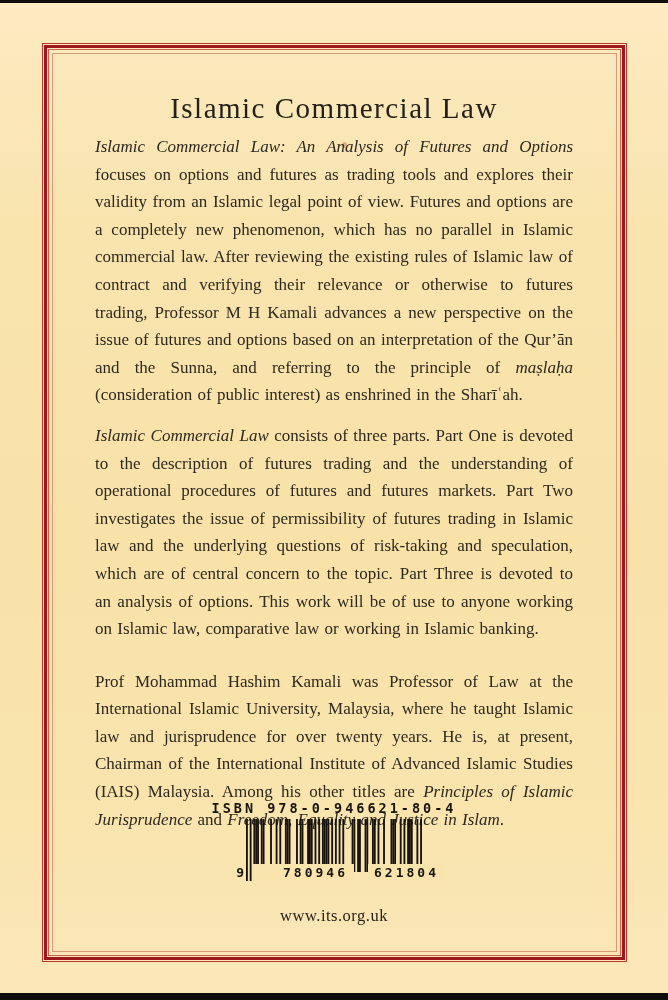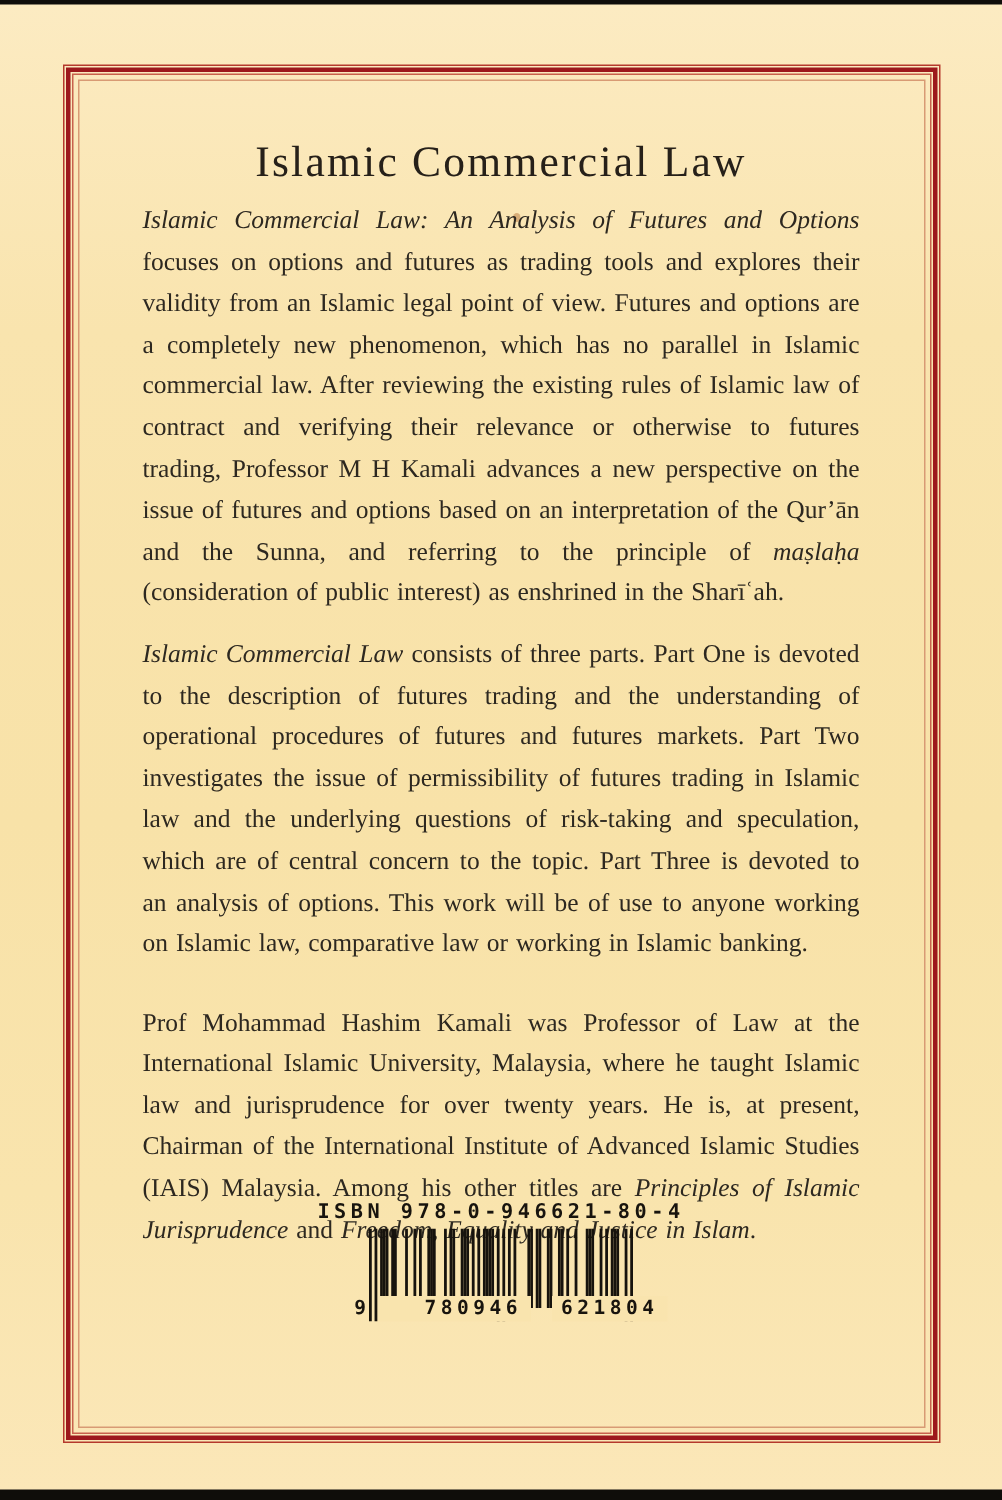--- a/index.html
+++ b/index.html
@@ -156,14 +156,15 @@
           <rect x="89" y="0" width="1" height="26.5"></rect>
           <rect x="92" y="0" width="1" height="31"></rect>
           <rect x="94" y="0" width="1" height="31"></rect>
         </svg>
       <span class="bc-digit bc-lead">9</span>
       <span class="bc-digit bc-left">780946</span>
       <span class="bc-digit bc-right">621804</span>
     </div>
   </div>
 
+  <div class="site-url">www.its.org.uk</div>
 
 </div>
 
 </body></html>

